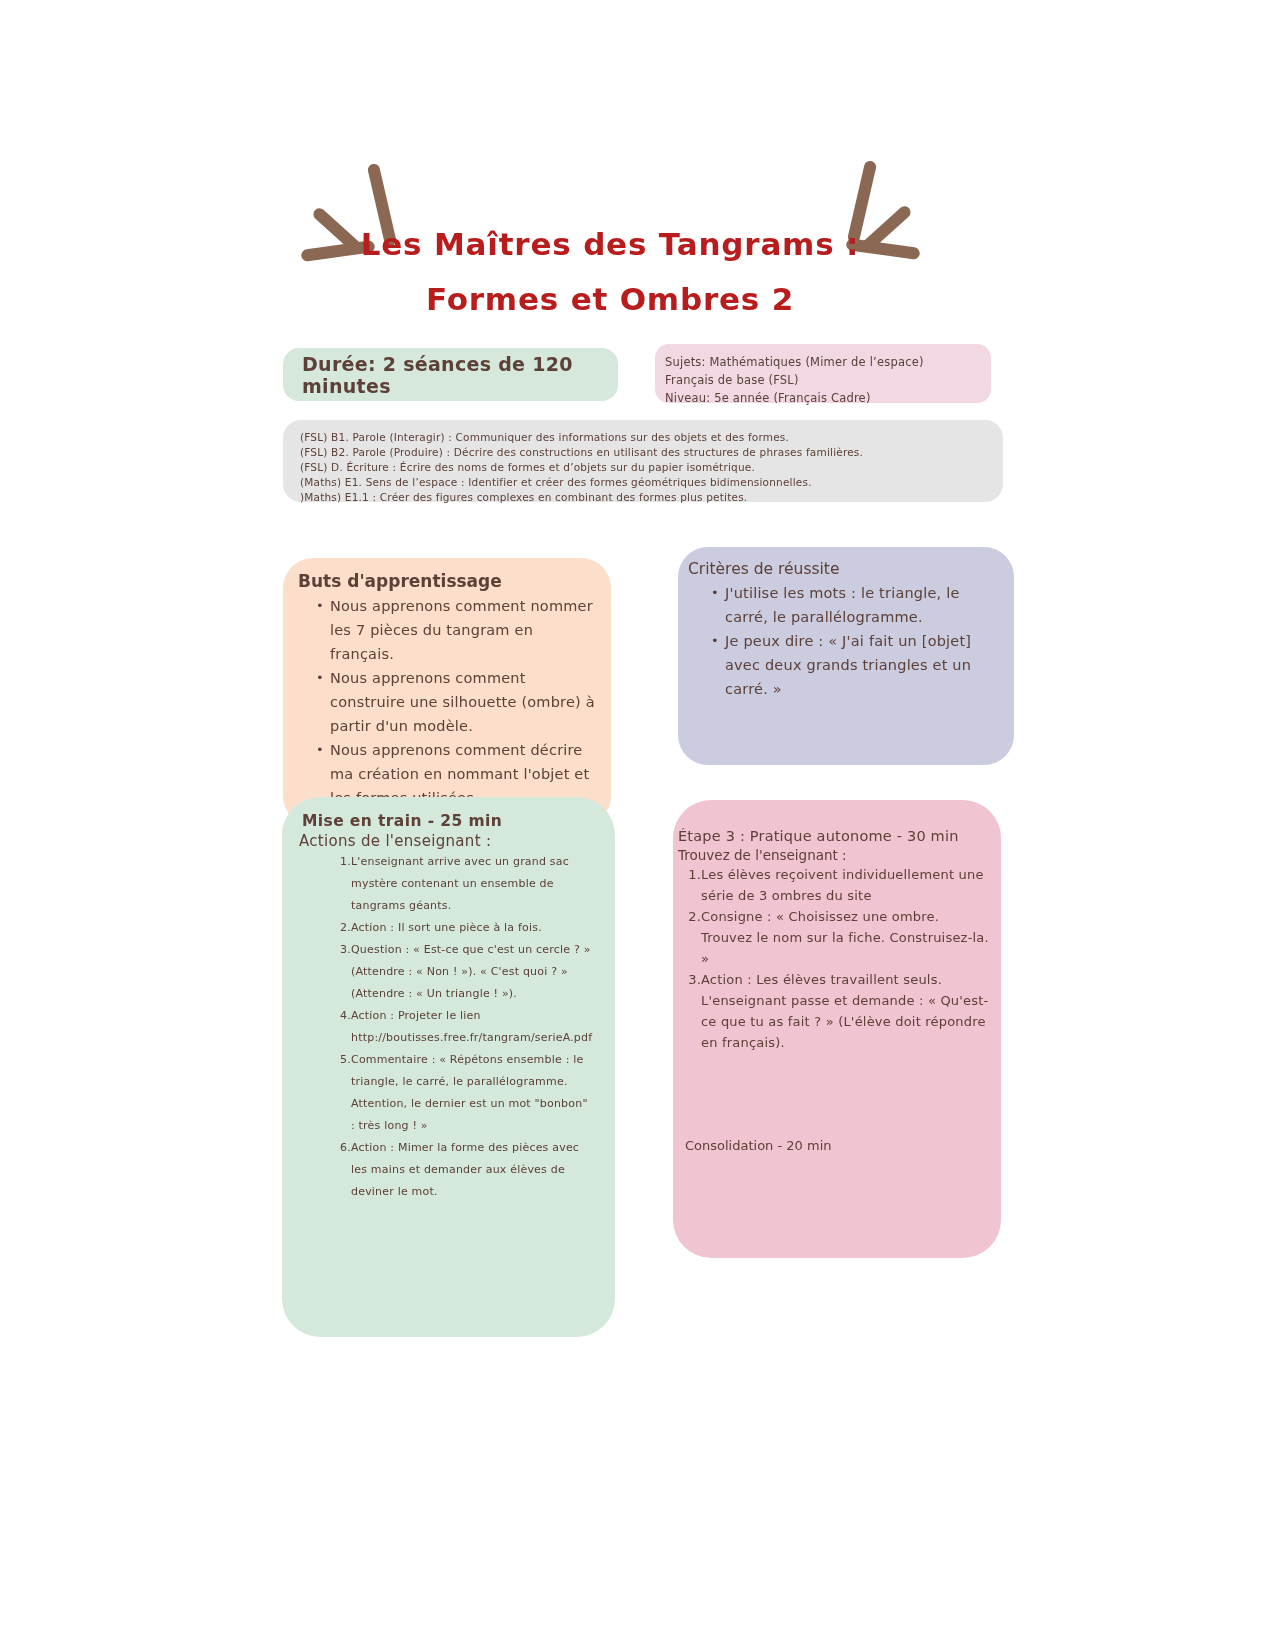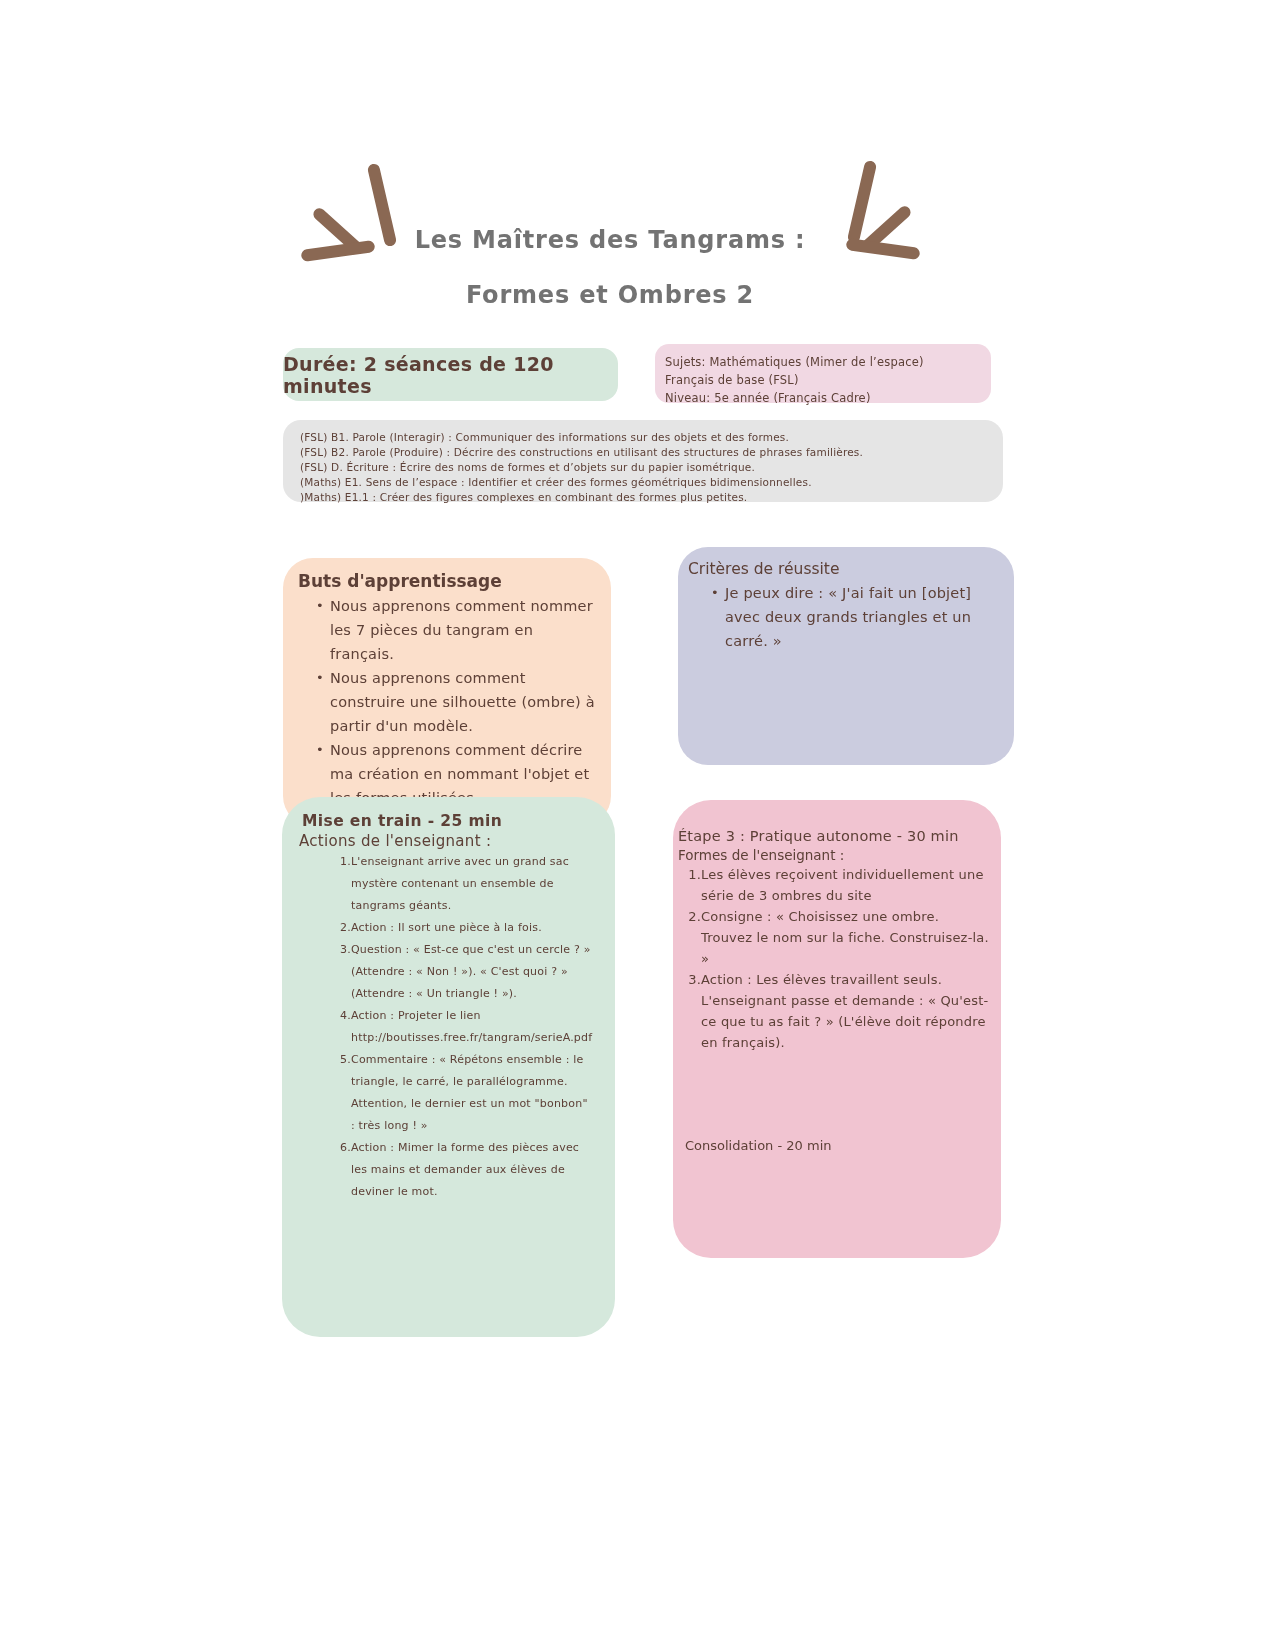--- a/index.html
+++ b/index.html
@@ -13,43 +13,43 @@
     overflow: hidden;
     color: #5d4037;
   }
 
   
   .title-line {
     position: absolute;
     left: 320px;
     width: 580px;
     text-align: center;
-    font-size: 24px;
+    font-size: 31px;
     font-weight: 700;
     letter-spacing: 0.8px;
-    color: #737373;
+    color: #b91c1c;
   }
   .title-line1 { top: 226px; }
   .title-line2 { top: 281px; }
 
   
   .stroke {
     position: absolute;
     background: #8a6853;
     border-radius: 8px;
   }
   .l-steep  { left: 376px; top: 163px; width: 12px; height: 84px; transform: rotate(-13deg); }
   .l-mid    { left: 332px; top: 200px; width: 12px; height: 62px; transform: rotate(-48deg); }
   .l-flat   { left: 301px; top: 245px; width: 74px; height: 12px; transform: rotate(-8deg); }
   .r-steep  { left: 856px; top: 160px; width: 12px; height: 84px; transform: rotate(13deg); }
   .r-mid    { left: 880px; top: 198px; width: 12px; height: 62px; transform: rotate(48deg); }
   .r-flat   { left: 846px; top: 243px; width: 74px; height: 12px; transform: rotate(8deg); }
 
   
-  .box { position: absolute; }
+  .box { position: absolute; padding-left: 19px; }
 
   .duration-box {
     left: 283px; top: 348px; width: 335px; height: 53px;
     background: #d6e8dc; border-radius: 16px;
     display: flex; align-items: center; justify-content: center;
     font-size: 19px; font-weight: 700; letter-spacing: 0.3px;
   }
   .subjects-box {
     left: 655px; top: 344px; width: 336px; height: 59px;
     background: #f1d8e3; border-radius: 14px;
@@ -161,40 +161,41 @@
     <ul class="bullet-list">
       <li>Nous apprenons comment nommer les 7 pièces du tangram en français.</li>
       <li>Nous apprenons comment construire une silhouette (ombre) à partir d'un modèle.</li>
       <li>Nous apprenons comment décrire ma création en nommant l'objet et les formes utilisées.</li>
     </ul>
   </div>
 
   <div class="box criteria-box">
     <div class="box-title">Critères de réussite</div>
     <ul class="bullet-list">
+      <li>J'utilise les mots : le triangle, le carré, le parallélogramme.</li>
       <li>Je peux dire : « J'ai fait un [objet] avec deux grands triangles et un carré. »</li>
     </ul>
   </div>
 
   <div class="box warmup-box">
     <div class="box-title">Mise en train - 25 min</div>
     <div class="box-subtitle">Actions de l'enseignant :</div>
     <ol class="num-list">
       <li>L'enseignant arrive avec un grand sac mystère contenant un ensemble de tangrams géants.</li>
       <li>Action : Il sort une pièce à la fois.</li>
       <li>Question : « Est-ce que c'est un cercle ? » (Attendre : « Non ! »). « C'est quoi ? » (Attendre : « Un triangle ! »).</li>
       <li class="breakable">Action : Projeter le lien http://boutisses.free.fr/tangram/serieA.pdf</li>
       <li>Commentaire : « Répétons ensemble : le triangle, le carré, le parallélogramme. Attention, le dernier est un mot "bonbon" : très long ! »</li>
       <li>Action : Mimer la forme des pièces avec les mains et demander aux élèves de deviner le mot.</li>
     </ol>
   </div>
 
   <div class="box stage3-box">
     <div class="box-title">Étape 3 : Pratique autonome - 30 min</div>
-    <div class="box-subtitle">Formes de l'enseignant :</div>
+    <div class="box-subtitle">Trouvez de l'enseignant :</div>
     <ol class="num-list">
       <li>Les élèves reçoivent individuellement une série de 3 ombres du site</li>
       <li>Consigne : « Choisissez une ombre. Trouvez le nom sur la fiche. Construisez-la. »</li>
       <li>Action : Les élèves travaillent seuls. L'enseignant passe et demande : « Qu'est-ce que tu as fait ? » (L'élève doit répondre en français).</li>
     </ol>
     <div class="consolidation">
       <div class="consolidation-title">Consolidation - 20 min</div>
     </div>
   </div>
 

